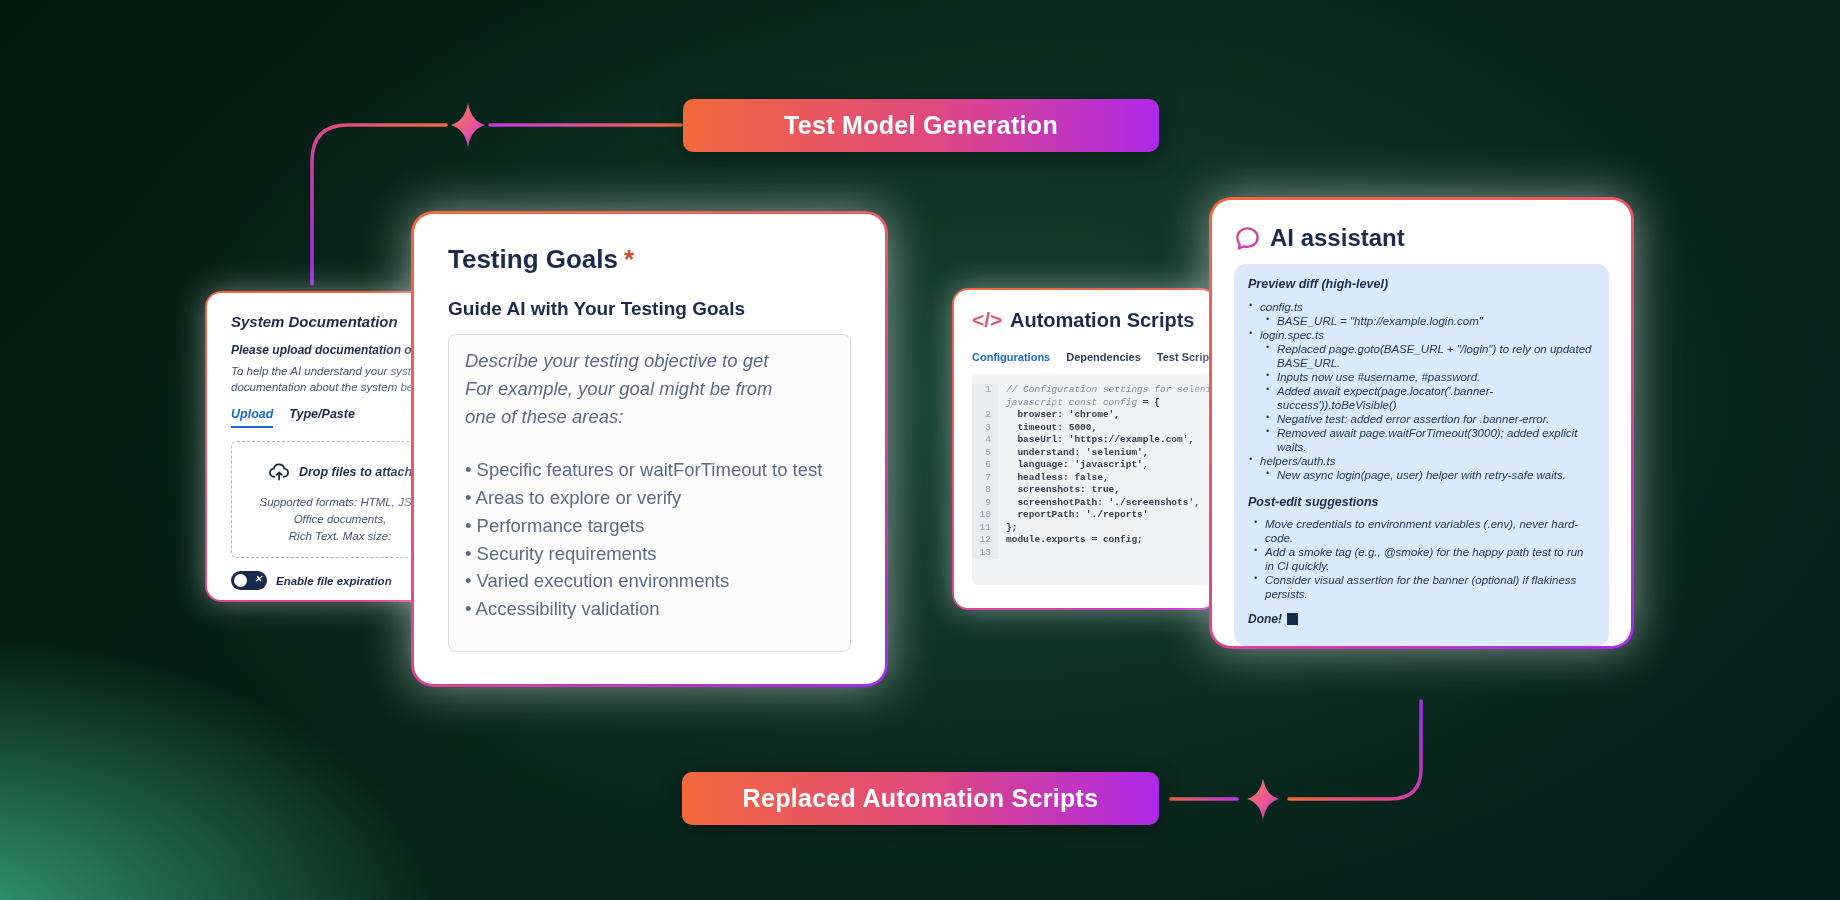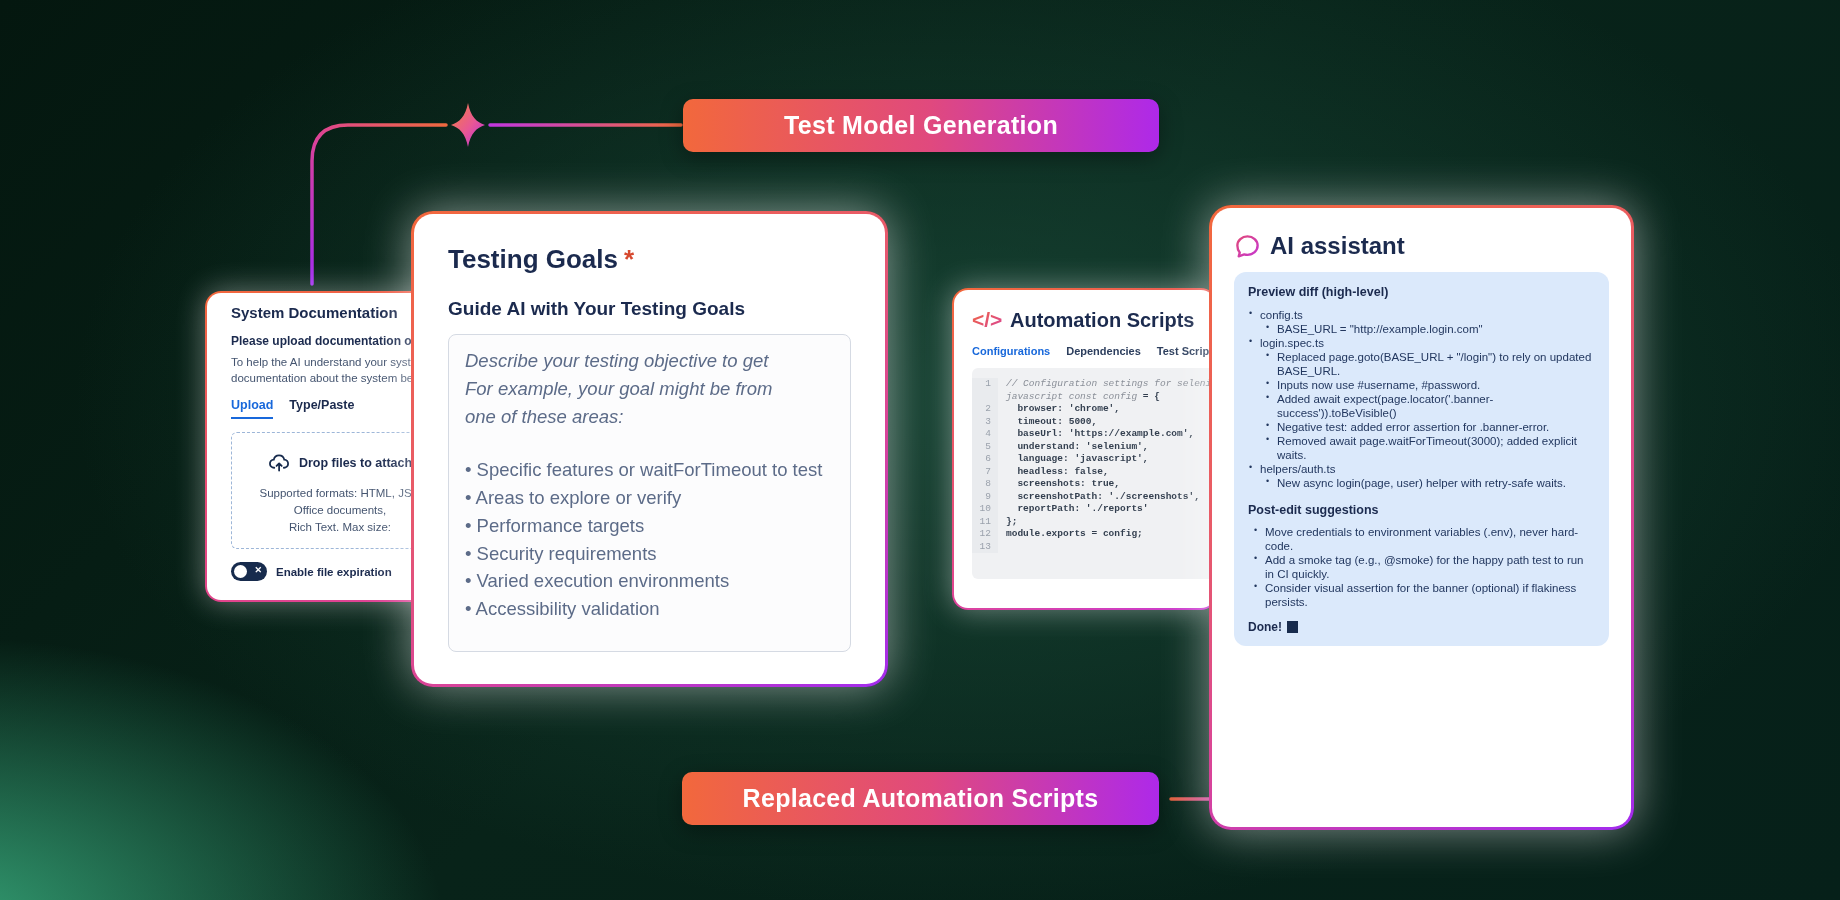--- a/index.html
+++ b/index.html
@@ -34,21 +34,21 @@
   .navy { color:#1B2A4E; }
   .slate { color:#44546F; }
 
   
   .sysdoc { left:205px; top:291px; width:240px; height:311px; z-index:2;
     border-width:2.5px; border-radius:16px; overflow:hidden;
     background:linear-gradient(#fff,#fff) padding-box,
                linear-gradient(165deg,#F2683C 0%, #E84A77 55%, #DC4298 100%) border-box;
     box-shadow:0 0 30px rgba(255,255,255,.4);
   }
-  .sysdoc-inner { width:300px; padding:11px 0 0 24px; }
+  .sysdoc-inner { width:300px; padding:20px 0 0 24px;font-style:italic; }
   .sd-title { font-size:15px; font-weight:700; }
   .sd-sub { font-size:12px; font-weight:700; margin-top:13px; }
   .sd-body { font-size:11.5px; line-height:16px; margin-top:6px; }
   .sd-tabs { display:flex; gap:16px; margin-top:12px; font-size:12.5px; font-weight:700; }
   .sd-tab { color:#1B2A4E; padding-bottom:5px; cursor:pointer; }
   .sd-tab.active { color:#1868DB; border-bottom:2.5px solid #1868DB; }
   .dropzone { width:218px; margin-top:13px; border:1.5px dashed #9DB6D8; border-radius:6px;
     padding:20px 4px 12px 4px; text-align:center; }
   .drop-row { display:flex; align-items:center; justify-content:center; gap:8px;
     font-size:12.5px; font-weight:700; }
@@ -73,37 +73,37 @@
 
   
   .scripts { left:952px; top:288px; width:265px; height:322px; z-index:3;
     border-width:2.5px; border-radius:16px; padding:18px 0 0 18px; overflow:hidden;
     background:linear-gradient(#fff,#fff) padding-box,
                linear-gradient(160deg,#F2683C 0%, #E1468C 70%, #C93BD4 100%) border-box;
     box-shadow:0 0 30px rgba(255,255,255,.42);
   }
   .sc-header { display:flex; align-items:center; gap:8px; }
   .sc-title { font-size:20px; font-weight:700; }
-  .sc-tabs { display:flex; gap:16px; margin-top:13px; font-size:11px; font-weight:700; width:260px; }
+  .sc-tabs { display:flex; gap:16px; margin-top:19px; font-size:11px; font-weight:700; width:260px; }
   .sc-tab { color:#2C3E5D; cursor:pointer; }
   .sc-tab.active { color:#1868DB; }
   .codeblock { margin-top:11px; width:260px; background:#F0F1F3; border-radius:6px 0 0 6px;
     font-family:"Liberation Mono", monospace; font-size:9.5px; line-height:12.5px;
     padding:10px 0 26px 0; }
   .crow { display:flex; }
   .cnum { width:26px; flex:0 0 26px; text-align:right; padding-right:7px; color:#9AA1AC; background:#E9EBEE; }
   .ccode { white-space:pre; padding-left:8px; color:#333F4F; font-weight:700; }
   .ccode .cmt { color:#8A8F98; font-style:italic; font-weight:400; }
 
   
-  .ai { left:1209px; top:205px; width:425px; height:625px; z-index:4; padding:24px 22px; }
+  .ai { left:1209px; top:197px; width:425px; height:452px; z-index:4; padding:24px 22px; }
   .ai-header { display:flex; align-items:center; gap:9px; }
   .ai-title { font-size:24px; font-weight:700; }
-  .ai-panel { margin-top:12px; background:#DBE9FB; border-radius:12px; padding:13px 16px 12px 14px;
-    color:#22375F; }
+  .ai-panel { margin-top:12px; background:#DBE9FB; border-radius:12px; padding:13px 16px 20px 14px;
+    color:#22375F;font-style:italic; }
   .panel-h { font-size:12.5px; font-weight:700; color:#1B2A4E; }
   .diff { margin-top:9px; font-size:11.5px; line-height:1.22; }
   .diff .file { position:relative; padding-left:12px; }
   .diff .file::before { content:"•"; position:absolute; left:1px; top:0; font-size:9px; }
   .diff .chg { position:relative; padding-left:12px; margin-left:17px; }
   .diff .chg::before { content:"•"; position:absolute; left:1px; top:0; font-size:9px; }
   .sugg-h { margin-top:13px; }
   .sugg { margin-top:8px; font-size:11.5px; line-height:1.22; }
   .sugg .chg { position:relative; padding-left:12px; margin-left:5px; }
   .sugg .chg::before { content:"•"; position:absolute; left:1px; top:0; font-size:9px; }

